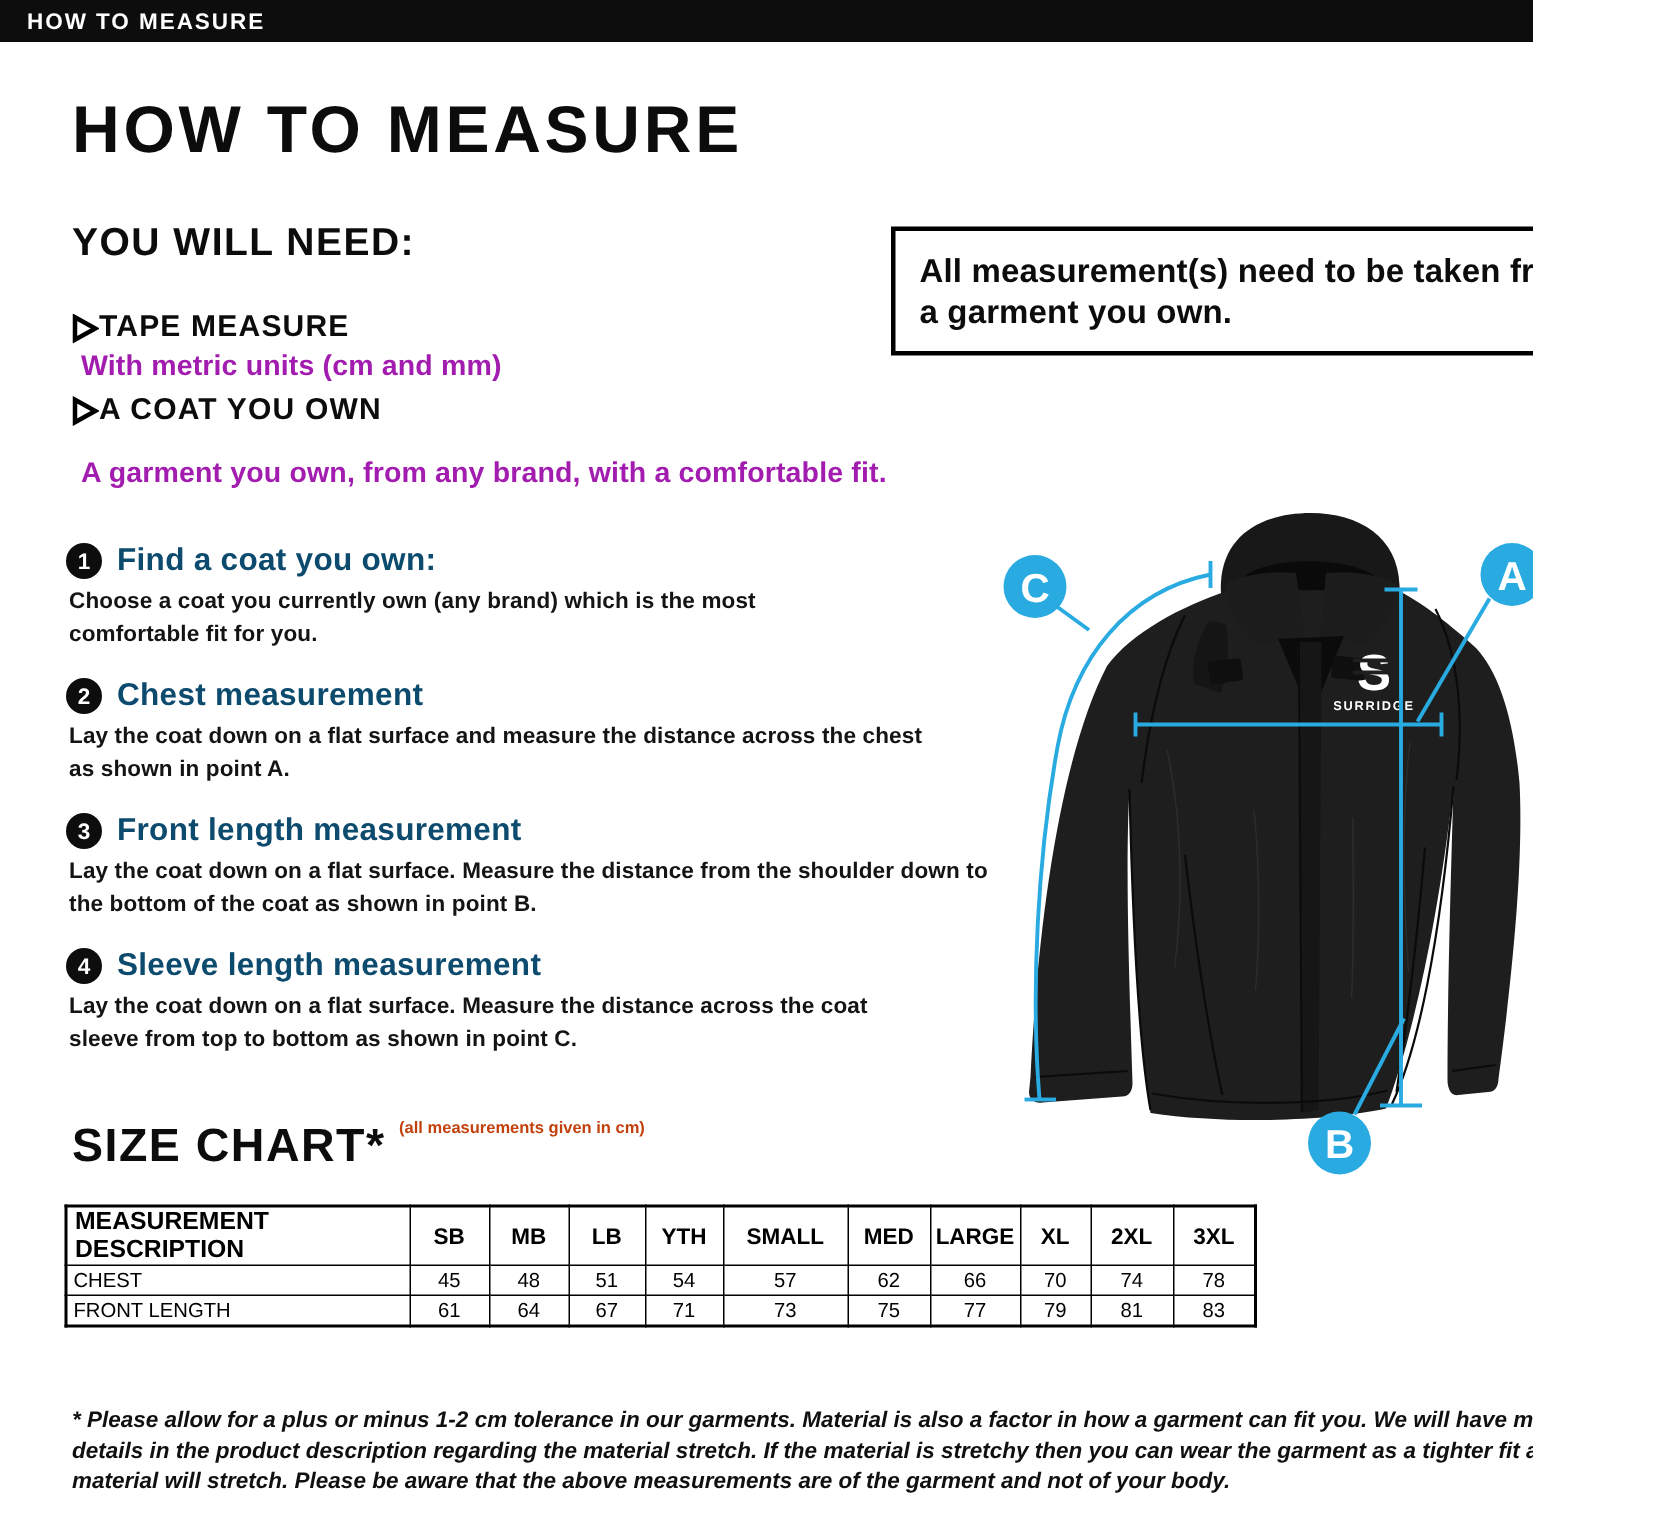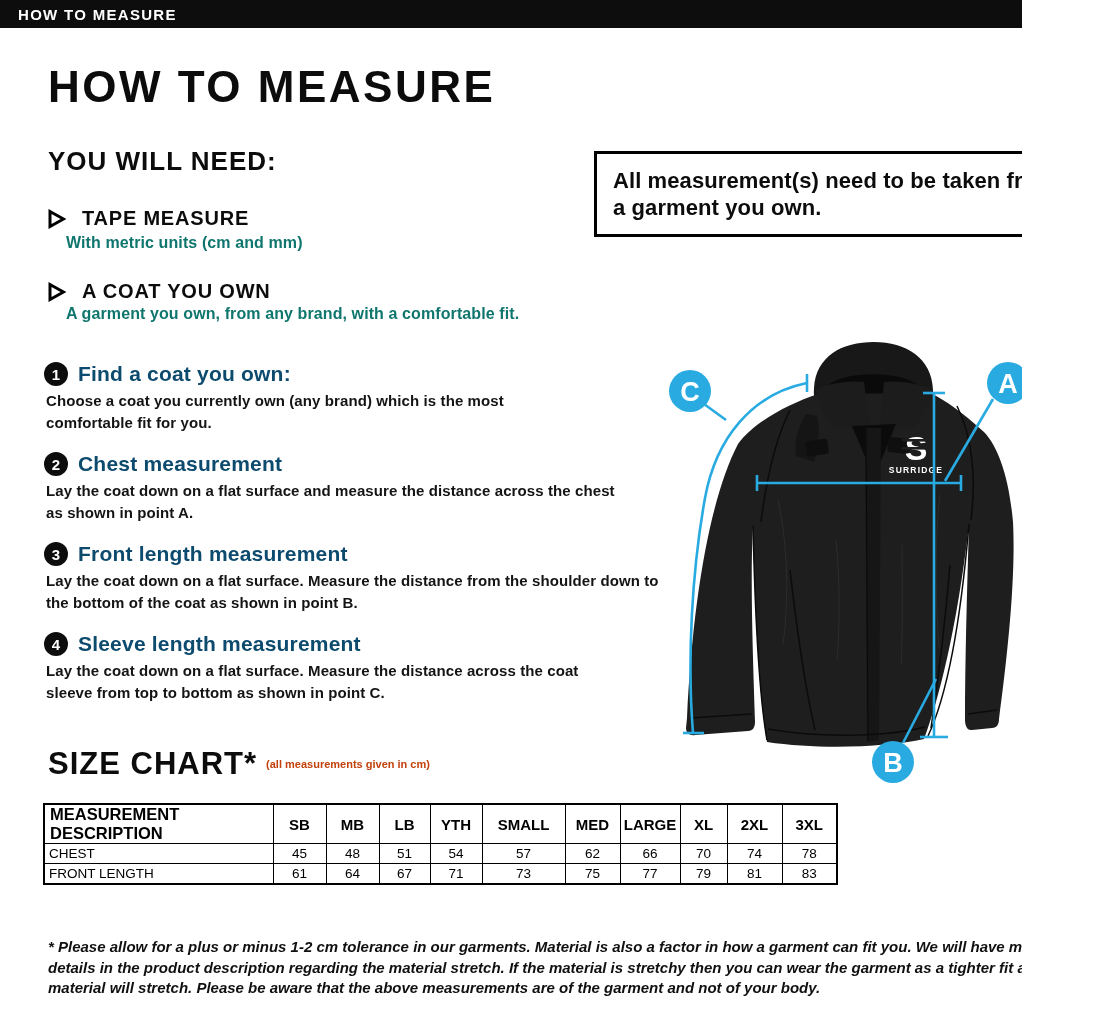--- a/index.html
+++ b/index.html
@@ -17,40 +17,40 @@
   .topbar-title { color:#fff; font-size:15px; font-weight:bold; letter-spacing:1.3px; }
   .brand { display:flex; flex-direction:column; align-items:center; line-height:1; margin-top:1px; }
   .smark { position:relative; display:inline-block; color:#fff; font-weight:bold; font-size:15px; line-height:1; }
   .smark .slice { position:absolute; left:-2px; right:-2px; height:1.8px; background:#0d0d0d; }
   .smark .s1 { top:4px; } .smark .s2 { top:8px; }
   .brand-name { color:#fff; font-size:4.6px; font-weight:bold; letter-spacing:0.8px; margin-top:1px; }
   
   .page-title { position:absolute; left:48px; top:62px; font-size:44px; font-weight:bold; letter-spacing:2.5px; color:#0c0c0c; }
   .ywn-heading { position:absolute; left:48px; top:146px; font-size:26px; font-weight:bold; letter-spacing:1px; color:#0c0c0c; }
   
-  .need-item { position:absolute; left:48px; display:flex; align-items:center; gap:16px; }
+  .need-item { position:absolute; left:48px; display:flex; align-items:center; gap:0; }
   .need-item .tri { display:block; }
   .need-label { font-size:20px; font-weight:bold; letter-spacing:0.8px; color:#0c0c0c; }
-  .need-desc { position:absolute; left:66px; font-size:16px; font-weight:bold; color:#0f766e; letter-spacing:0.1px; }
+  .need-desc { position:absolute; left:54px; font-size:19px; font-weight:bold; color:#a21caf; letter-spacing:0.1px; }
   
   .notice-box {
     position:absolute; left:594px; top:151px; width:478px; height:86px;
     border:3px solid #000; padding:13px 16px;
   }
   .notice-text { font-size:22px; font-weight:bold; line-height:27px; color:#0c0c0c; width:450px; letter-spacing:0.1px; }
   
   .step-head { position:absolute; left:44px; display:flex; align-items:center; gap:10px; }
   .stepnum {
     width:24px; height:24px; border-radius:50%; background:#0d0d0d; color:#fff;
     font-size:15px; font-weight:bold; display:flex; align-items:center; justify-content:center; flex:0 0 auto;
   }
   .step-title { font-size:21px; font-weight:bold; color:#0c4a6e; letter-spacing:0.2px; }
   .step-desc { position:absolute; left:46px; font-size:15px; font-weight:bold; line-height:22px; color:#141414; letter-spacing:0.1px; }
   
-  .sc-heading { position:absolute; left:48px; top:746px; display:flex; align-items:center; }
+  .sc-heading { position:absolute; left:48px; top:746px; display:flex; align-items:flex-start; }
   .sc-title { font-size:31px; font-weight:bold; letter-spacing:1px; color:#0c0c0c; }
   .sc-sub { font-size:11px; font-weight:bold; margin-left:9px; color:#c2410c; }
   table.size-table {
     position:absolute; left:43px; top:803px; width:793px;
     border-collapse:collapse; table-layout:fixed; border:2px solid #000; background:#fff;
   }
   .size-table td, .size-table th { border:1px solid #000; text-align:center; vertical-align:middle; padding:0; color:#000; }
   .size-table th.desc-h { text-align:left; padding-left:5px; font-size:16.5px; font-weight:bold; }
   .size-table th { font-size:15px; font-weight:bold; height:27px; }
   .size-table tr.note-row td { height:19px; }
@@ -82,21 +82,21 @@
   <div class="ywn-heading">YOU WILL NEED:</div>
 
   <div class="need-item" style="top:207px;">
     <svg class="tri" width="18" height="20" viewBox="0 0 18 20">
         <polygon points="2,2.5 15.5,10 2,17.5" fill="#fff" stroke="#000" stroke-width="3"></polygon>
       </svg>
     <span class="need-label">TAPE MEASURE</span>
   </div>
   <div class="need-desc" style="top:234px;">With metric units (cm and mm)</div>
 
-  <div class="need-item" style="top:280px;text-align:right;">
+  <div class="need-item" style="top:262px;text-align:right;">
     <svg class="tri" width="18" height="20" viewBox="0 0 18 20">
         <polygon points="2,2.5 15.5,10 2,17.5" fill="#fff" stroke="#000" stroke-width="3"></polygon>
       </svg>
     <span class="need-label">A COAT YOU OWN</span>
   </div>
   <div class="need-desc" style="top:305px;">A garment you own, from any brand, with a comfortable fit.</div>
 
   <div class="notice-box">
     <div class="notice-text">All measurement(s) need to be taken from a garment you own.</div>
   </div>

